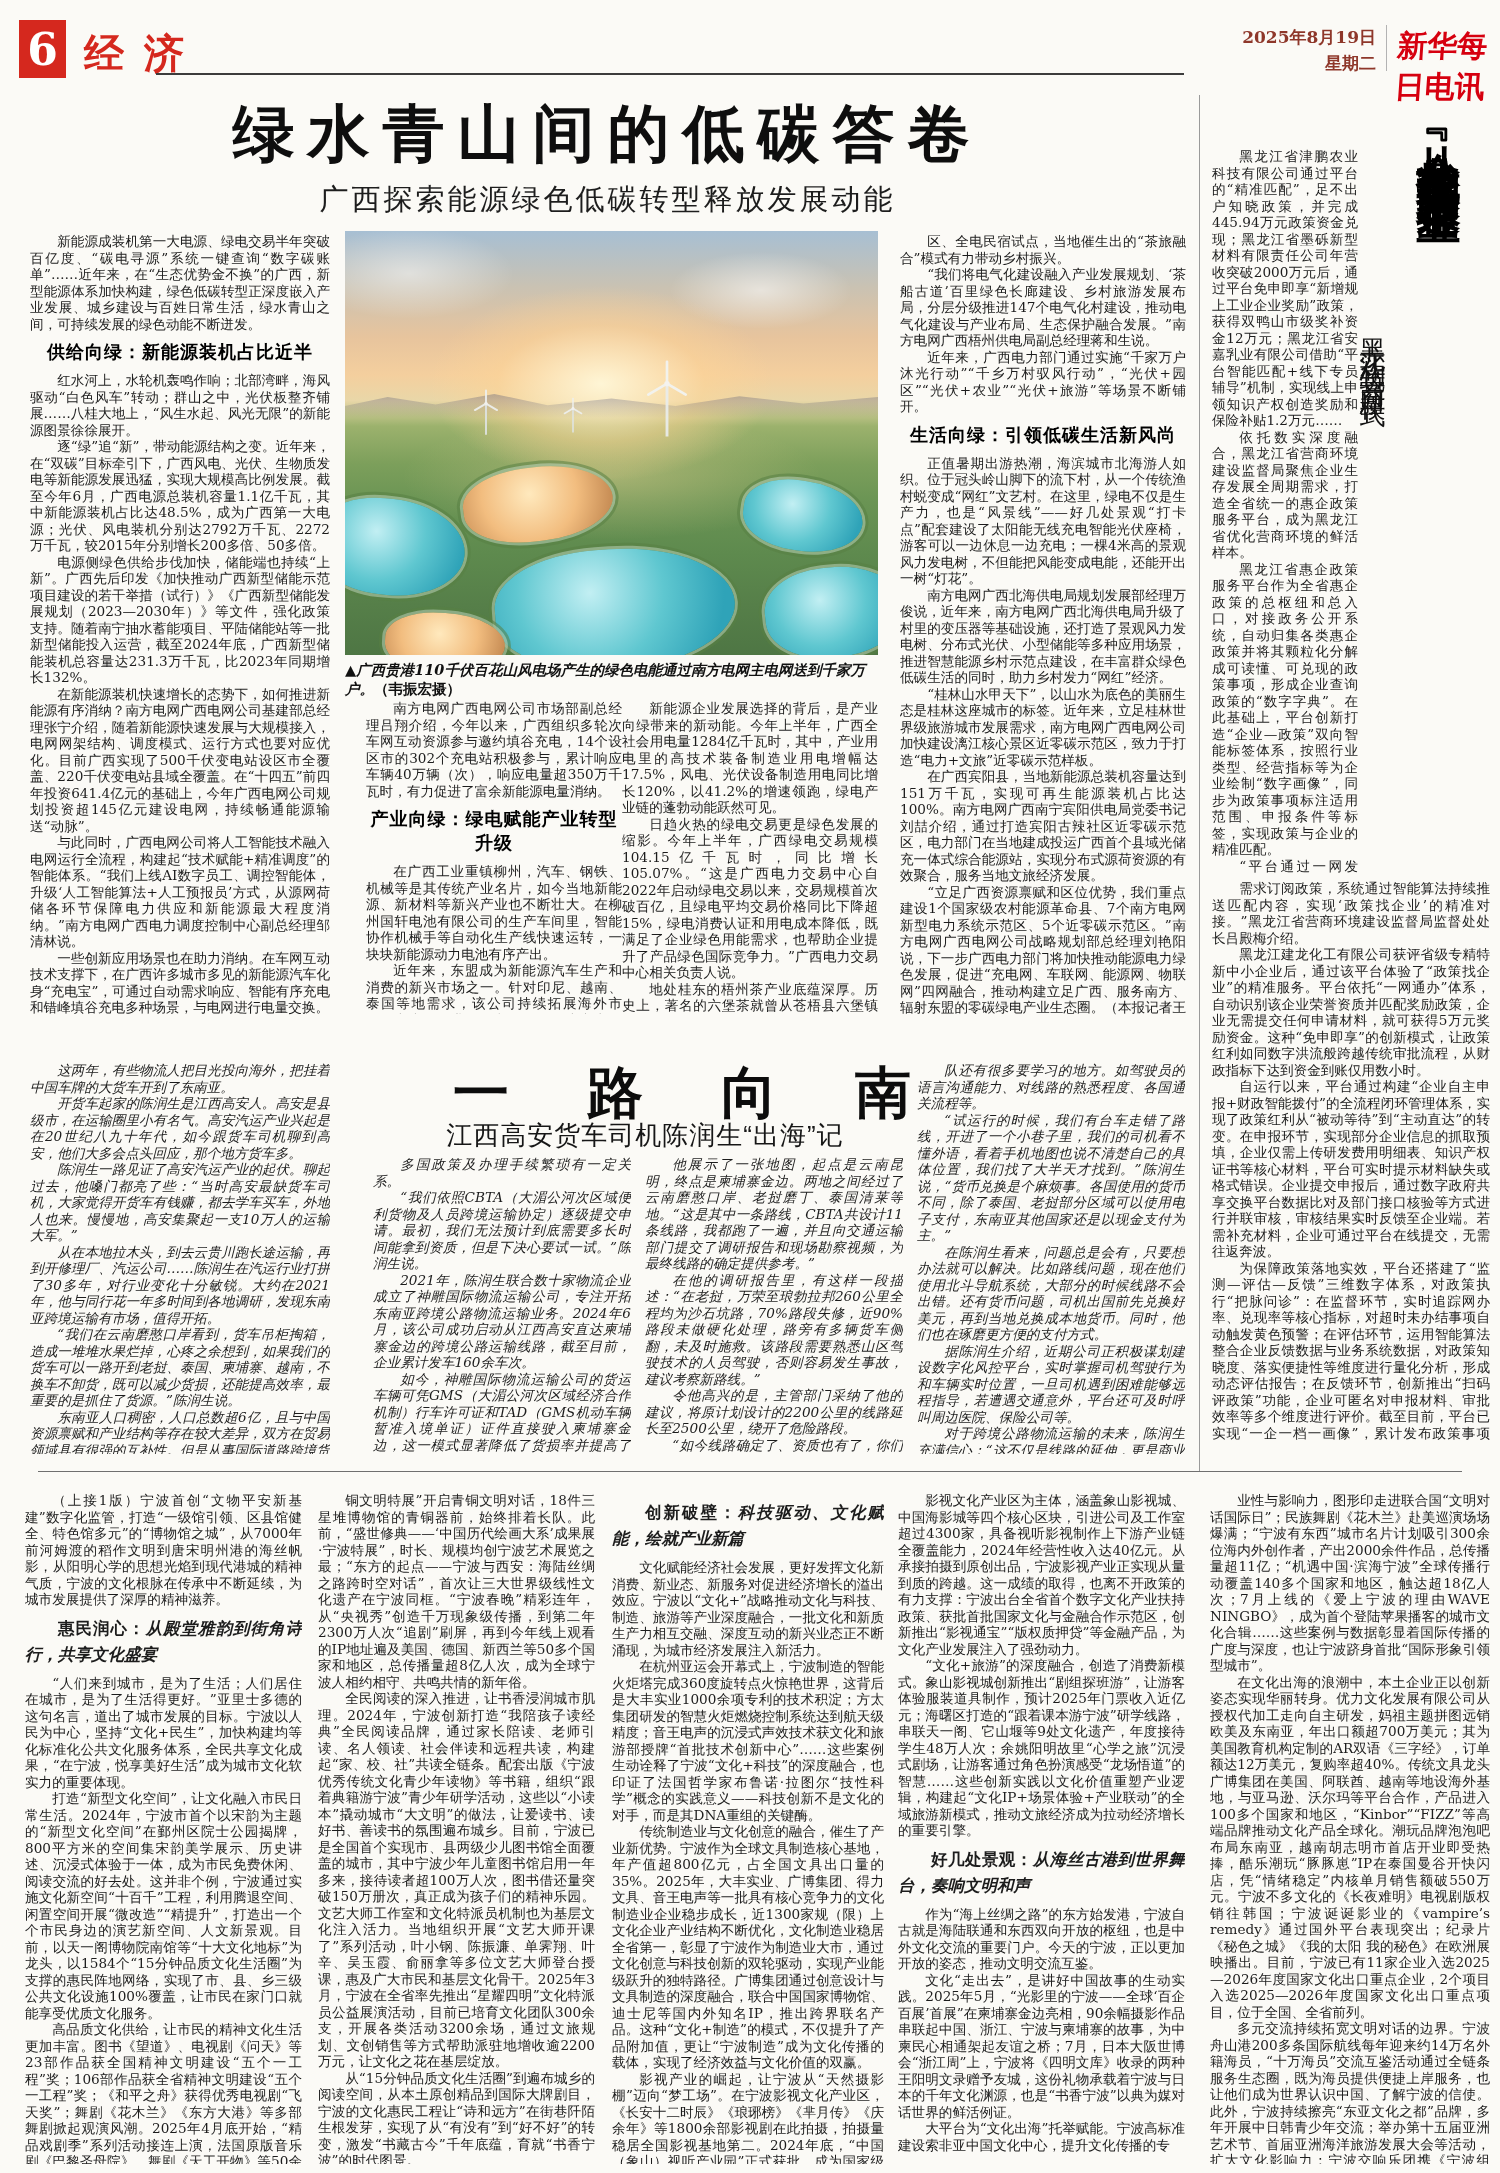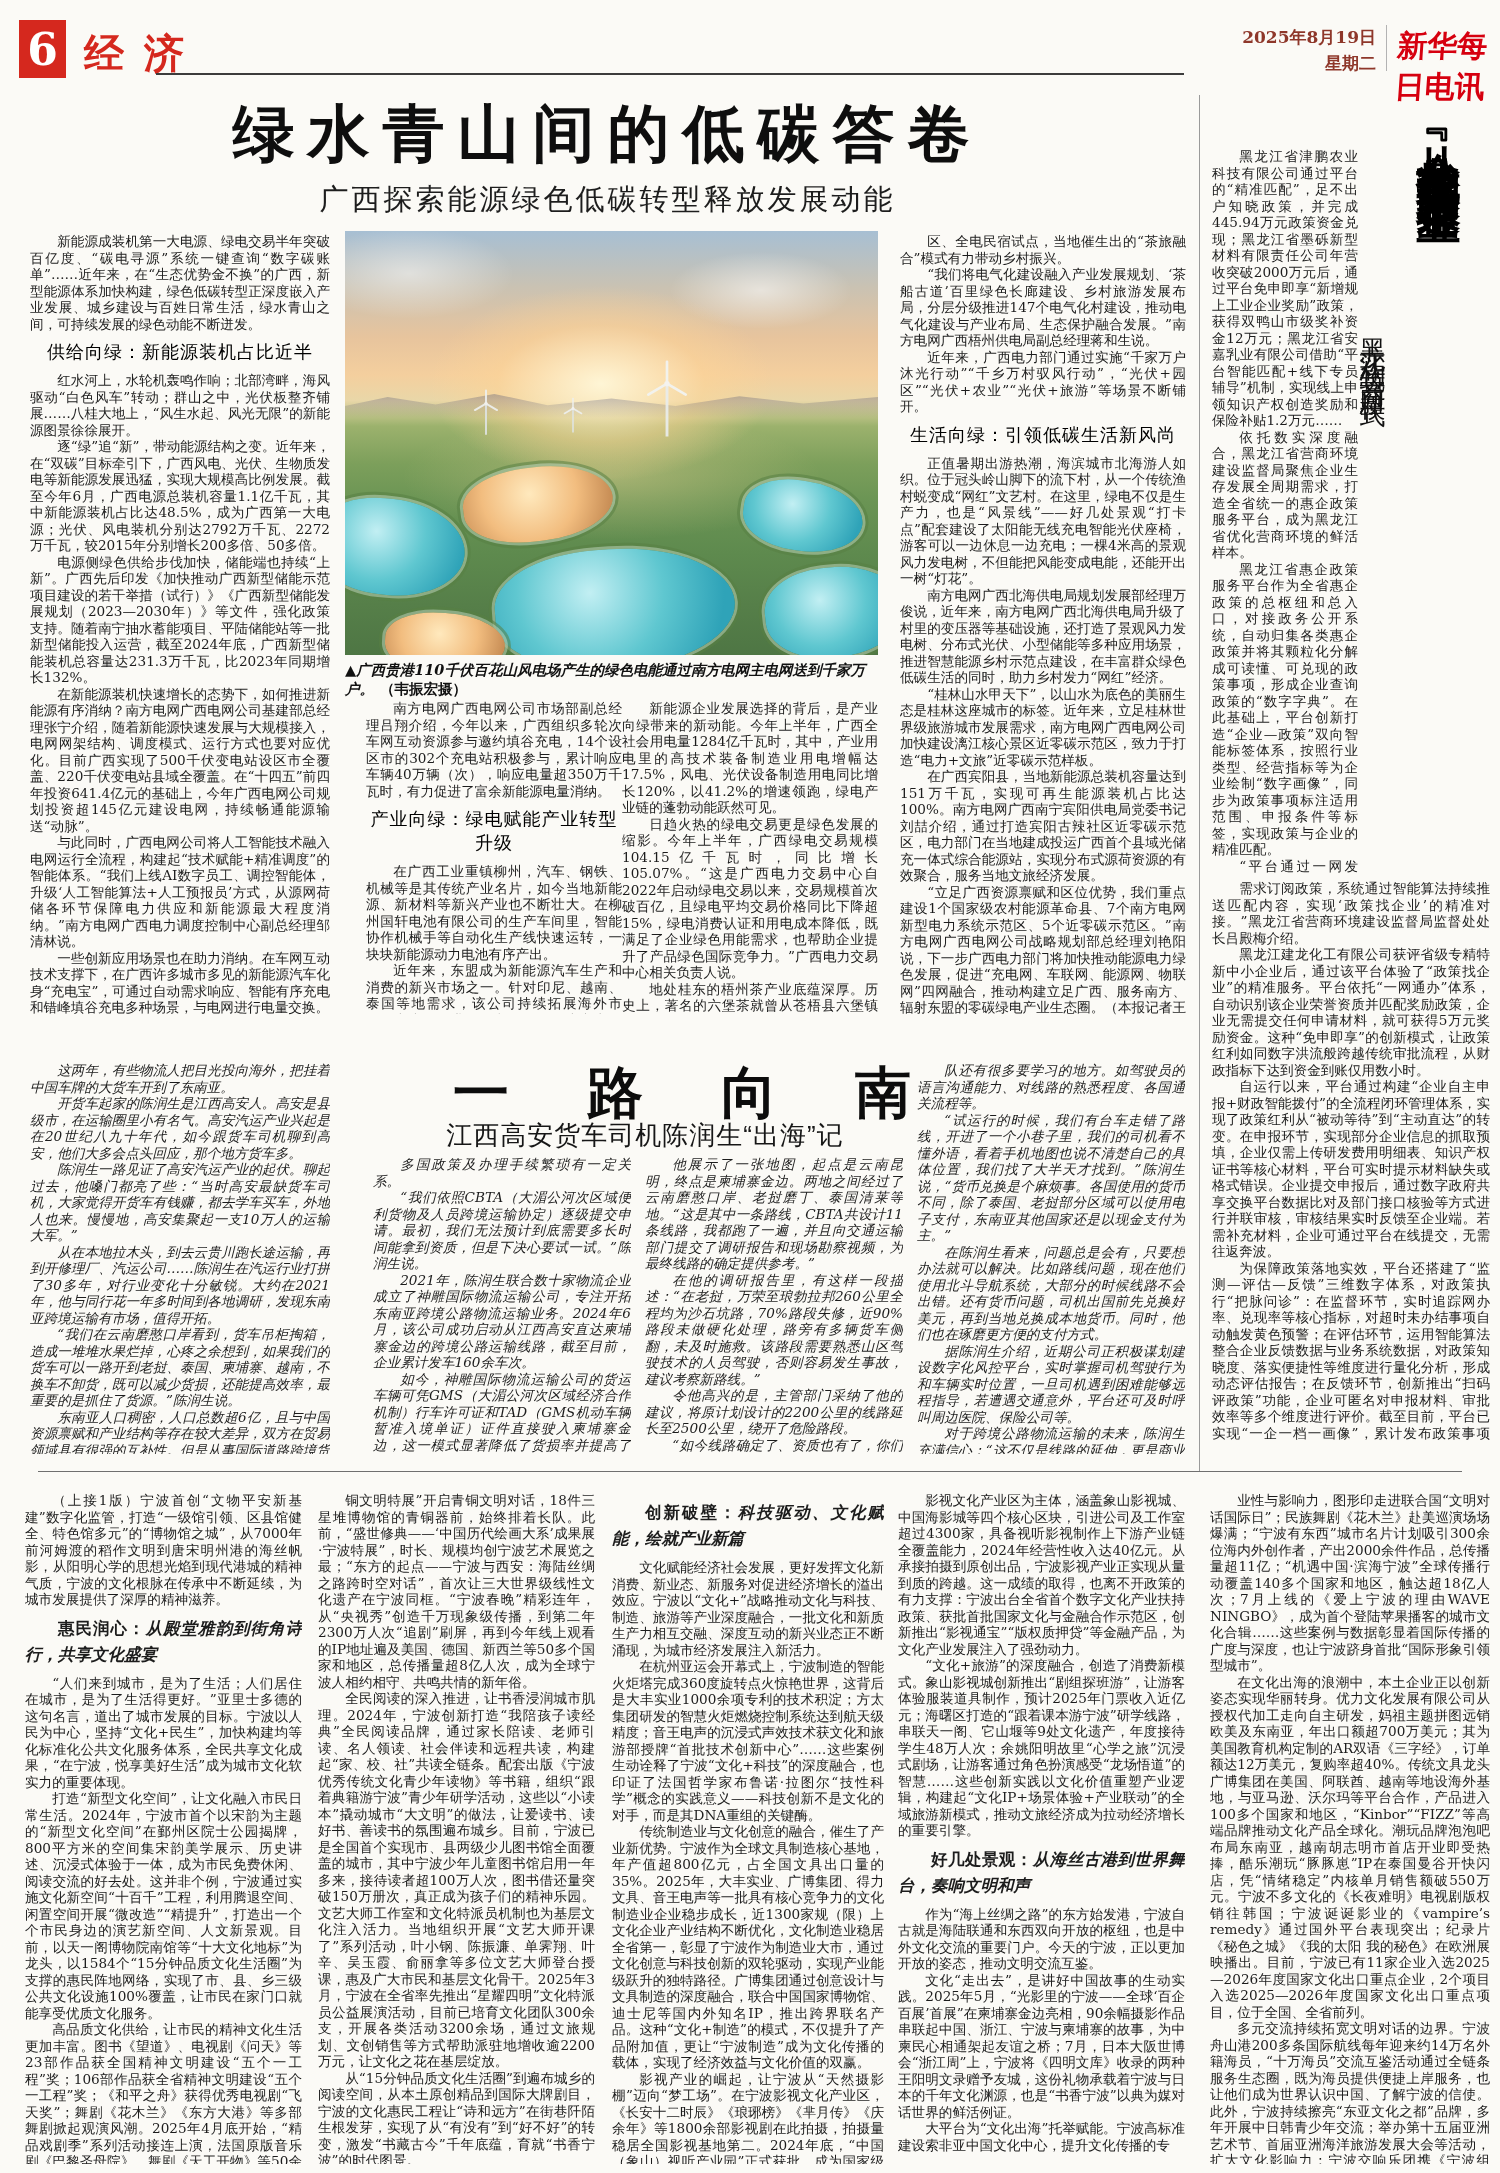--- a/index.html
+++ b/index.html
@@ -15,21 +15,21 @@
   .datediv{position:absolute;left:1386px;top:25px;width:1px;height:46px;background:#b3b3b3;}
   .masthead{position:absolute;left:1396px;top:26px;font-size:30px;font-weight:900;color:#d6000f;
             transform:skewX(-4deg);letter-spacing:0;}
   
   .headline{position:absolute;left:30px;top:92px;width:1155px;text-align:center;font-size:62px;
             font-weight:900;letter-spacing:13px;color:#0e0e0e;}
   .subhead{position:absolute;left:30px;top:180px;width:1155px;text-align:center;font-size:29px;
            font-family:"Liberation Sans",sans-serif;letter-spacing:3px;color:#1d1d1d;}
   .col{position:absolute;overflow:hidden;font-size:13.6px;line-height:16.5px;text-align:justify;}
   .col p{margin:0;text-indent:2em;}
-  .sec-head{font-family:"Liberation Sans",sans-serif;font-weight:400;font-size:18px;text-align:center;
+  .sec-head{font-family:"Liberation Sans",sans-serif;font-weight:700;font-size:18px;text-align:center;
             margin:8px 0;letter-spacing:1px;color:#000;text-indent:0;line-height:24px;}
   .sec-head2{font-size:16.5px;line-height:26px;margin:7px 0;font-weight:400;text-indent:2em;}
   .sec-head2 b{font-family:"Liberation Sans",sans-serif;font-weight:700;}
   .sec-head2 span{font-style:italic;font-weight:700;}
   .c-main1{left:30px;top:233px;width:300px;height:782px;}
   .c-main2{left:345px;top:700px;width:256px;height:314px;margin-left:21px;}
   .c-main3{left:622px;top:700px;width:256px;height:314px;}
   .c-main4{left:900px;top:233px;width:286px;height:782px;}
   
   .photo{position:absolute;left:345px;top:231px;width:533px;height:424px;overflow:hidden;
@@ -43,21 +43,21 @@
   .ridge{position:absolute;left:0;top:37%;width:100%;height:30px;
     background:linear-gradient(180deg, rgba(95,95,120,.5), rgba(95,95,120,0));
     clip-path:polygon(0 60%,8% 30%,17% 55%,28% 20%,38% 58%,50% 35%,62% 60%,74% 28%,86% 52%,100% 30%,100% 100%,0 100%);}
   .pond{position:absolute;border-radius:46% 54% 52% 48%;
     background:radial-gradient(circle at 40% 35%, #c2eff3, #5fc7d0 45%, #2fa3b8 82%);
     box-shadow:0 0 0 3px rgba(242,255,250,.35),0 0 0 6px rgba(88,128,68,.55);}
   .pond.warm{background:radial-gradient(circle at 45% 35%, #ffe9bd, #f2bd7f 50%, #c98f57 85%);}
   .turbine{position:absolute;opacity:.92;}
   .caption{position:absolute;left:345px;top:660px;width:533px;font-size:14.5px;font-weight:700;
            font-style:italic;line-height:19px;color:#111;}
-  .caption .credit{font-style:normal;margin-left:6px;}
+  .caption .credit{font-style:normal;}
   
   .vrule{position:absolute;left:1199px;top:95px;width:1px;height:1376px;background:#9a9a9a;}
   .hl-narrow{left:1212px;top:148px;width:146px;height:728px;}
   .hl-wide{left:1212px;top:880px;width:278px;height:562px;}
   .v-headline{position:absolute;left:1410px;top:110px;height:770px;writing-mode:vertical-rl;
       font-size:44px;font-weight:900;letter-spacing:4px;color:#000;}
   .v-subtitle{position:absolute;left:1356px;top:318px;height:290px;writing-mode:vertical-rl;
       font-family:"Liberation Sans",sans-serif;font-size:26px;letter-spacing:7px;color:#111;}
   
   .ylxn-title{position:absolute;left:375px;top:1056px;width:540px;text-align:left;font-size:56px;

